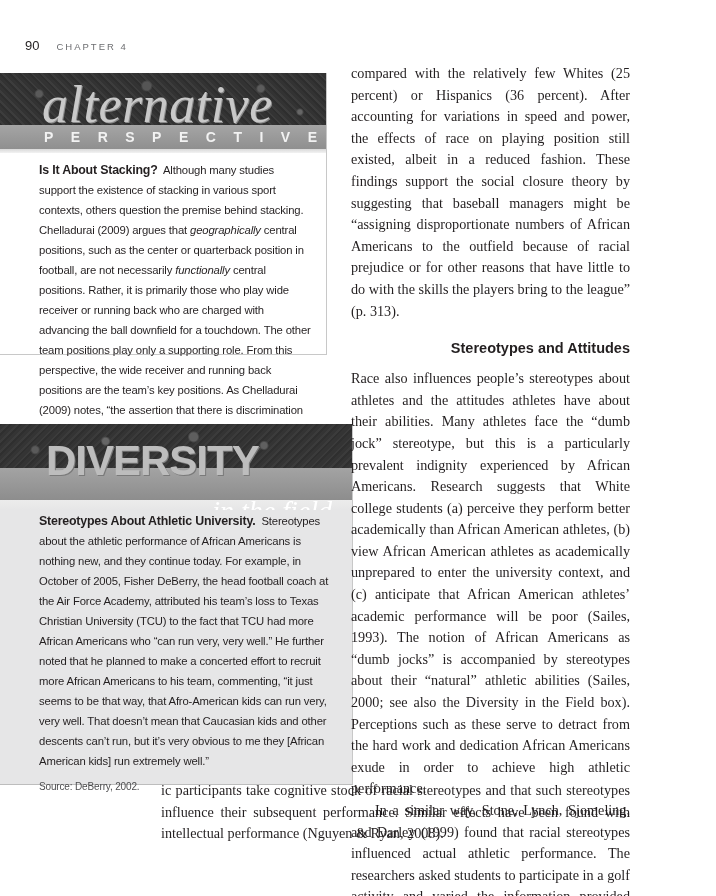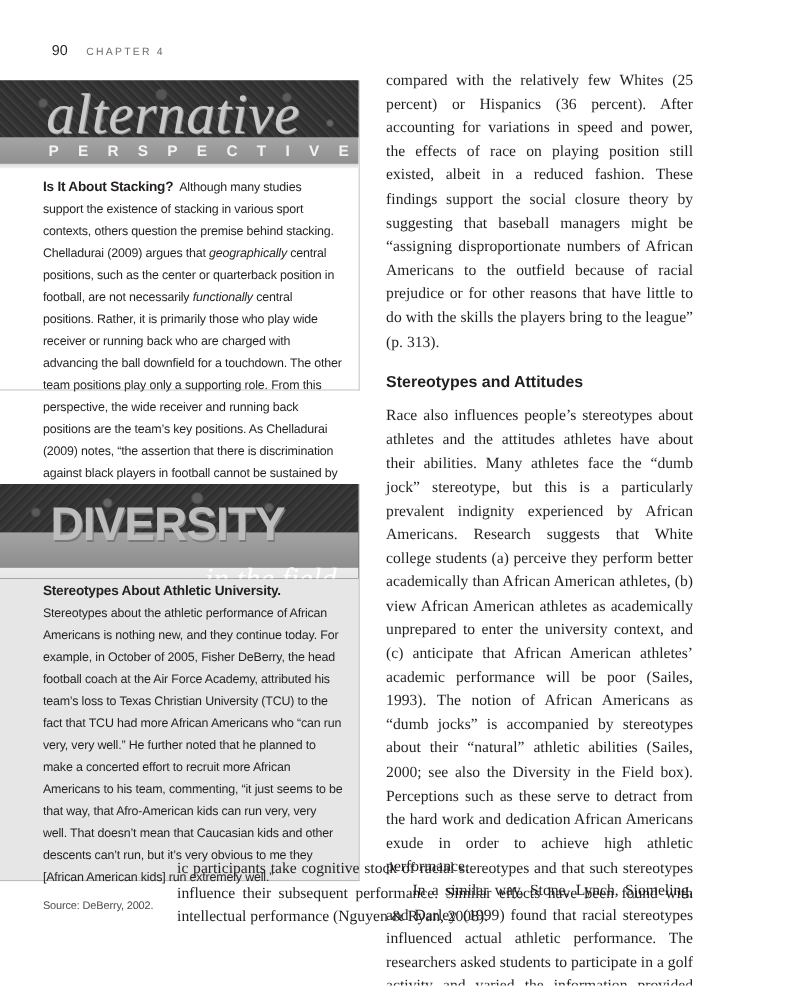--- a/index.html
+++ b/index.html
@@ -1,19 +1,19 @@
 <!DOCTYPE html>
 <html><head>
   <meta charset="utf-8">
   <style>
     * { box-sizing: border-box; margin: 0; padding: 0; }
     html, body { width: 716px; height: 896px; background: #ffffff; overflow: hidden; }
     body { position: relative; font-family: "Liberation Serif", serif; color: #231f20; }
 
-    .running-head { position: absolute; left: 47px; top: 38px; display: flex; align-items: baseline; }
+    .running-head { position: absolute; left: 25px; top: 38px; display: flex; align-items: baseline; }
     .page-number { font-family: "Liberation Sans", sans-serif; font-size: 13px; color: #231f20; }
     .chapter-label { font-family: "Liberation Sans", sans-serif; font-size: 9.5px; letter-spacing: 2px; color: #6d6e71; margin-left: 17px; }
 
     
     .alt-box { position: absolute; left: 0; top: 73px; width: 327px; height: 282px; background: #ffffff;
       border-right: 1px solid #c8c8c8; border-bottom: 1px solid #c8c8c8; }
     .alt-banner { position: relative; height: 80px; overflow: hidden; }
     .alt-texture { position: absolute; left: 0; top: 0; width: 100%; height: 52px;
       background:
         radial-gradient(circle at 12% 40%, #5a5a5a 0 3px, transparent 5px),
@@ -29,21 +29,21 @@
       text-shadow: 1px 1px 0 #8a8a8a; }
     .alt-strip { position: absolute; left: 0; top: 52px; width: 100%; height: 24px;
       background: linear-gradient(#a5a5a5, #8f8f8f); }
     .alt-subtitle { position: absolute; left: 44px; top: 56px; font-family: "Liberation Sans", sans-serif; font-weight: bold;
       font-size: 14px; letter-spacing: 17.5px; color: #f2f2f2; }
     .alt-shadow { position: absolute; left: 0; top: 76px; width: 100%; height: 6px; background: linear-gradient(#d9d9d9, #ffffff); }
     .alt-body { padding: 7px 14px 0 39px; font-family: "Liberation Sans", sans-serif; font-size: 11.3px; line-height: 20px;
       color: #231f20; letter-spacing: -0.15px; }
 
     
-    .div-box { position: absolute; left: 0; top: 440px; width: 327px; height: 361px; background: #e6e6e7;
+    .div-box { position: absolute; left: 0; top: 424px; width: 353px; height: 361px; background: #e6e6e7;
       border-right: 1px solid #c8c8c8; border-bottom: 1px solid #bdbdbd; }
     .div-banner { position: relative; height: 86px; overflow: hidden; }
     .div-texture { position: absolute; left: 0; top: 0; width: 100%; height: 86px;
       background:
         radial-gradient(circle at 10% 30%, #5a5a5a 0 3px, transparent 5px),
         radial-gradient(circle at 30% 20%, #666 0 3px, transparent 5px),
         radial-gradient(circle at 55% 15%, #5e5e5e 0 4px, transparent 6px),
         radial-gradient(circle at 75% 25%, #606060 0 3px, transparent 5px),
         radial-gradient(circle at 20% 50%, #575757 0 2px, transparent 4px),
         repeating-linear-gradient(-45deg, #2f2f2f 0 2px, #3b3b3b 2px 4px, #343434 4px 7px),
@@ -60,21 +60,21 @@
       color: #231f20; letter-spacing: -0.15px; }
     .div-source { margin-top: 6px; font-size: 10px; color: #4d4d4f; }
 
     .lead { font-weight: bold; font-size: 12.4px; letter-spacing: -0.2px; }
 
     
     .main-col { position: absolute; left: 351px; top: 63px; width: 279px; font-size: 14.2px; line-height: 21.6px;
       text-align: justify; color: #231f20; }
     .main-col p { margin: 0; }
     .section-heading { font-family: "Liberation Sans", sans-serif; font-weight: bold; font-size: 14.5px; line-height: 20px;
-      margin-top: 16px; margin-bottom: 10px; text-align: left; color: #231f20; }
+      margin-top: 16px; margin-bottom: 10px; text-align: right; color: #231f20; }
     .indent { text-indent: 24px; }
     .bottom-text { position: absolute; left: 161px; top: 780px; width: 469px; font-size: 14.2px; line-height: 21.6px;
       text-align: justify; color: #231f20; }
     .justify-last { text-align-last: justify; }
   </style>
 </head>
 <body>
 
 <div class="running-head">
   <span class="page-number">90</span>

